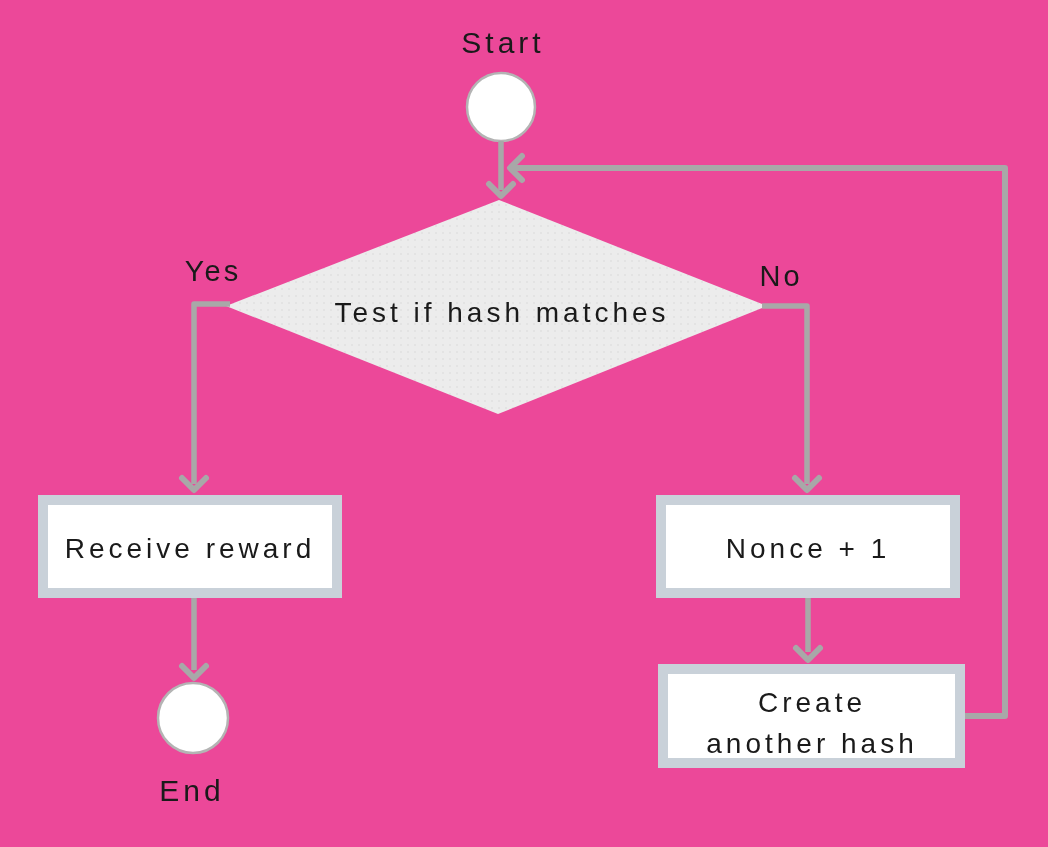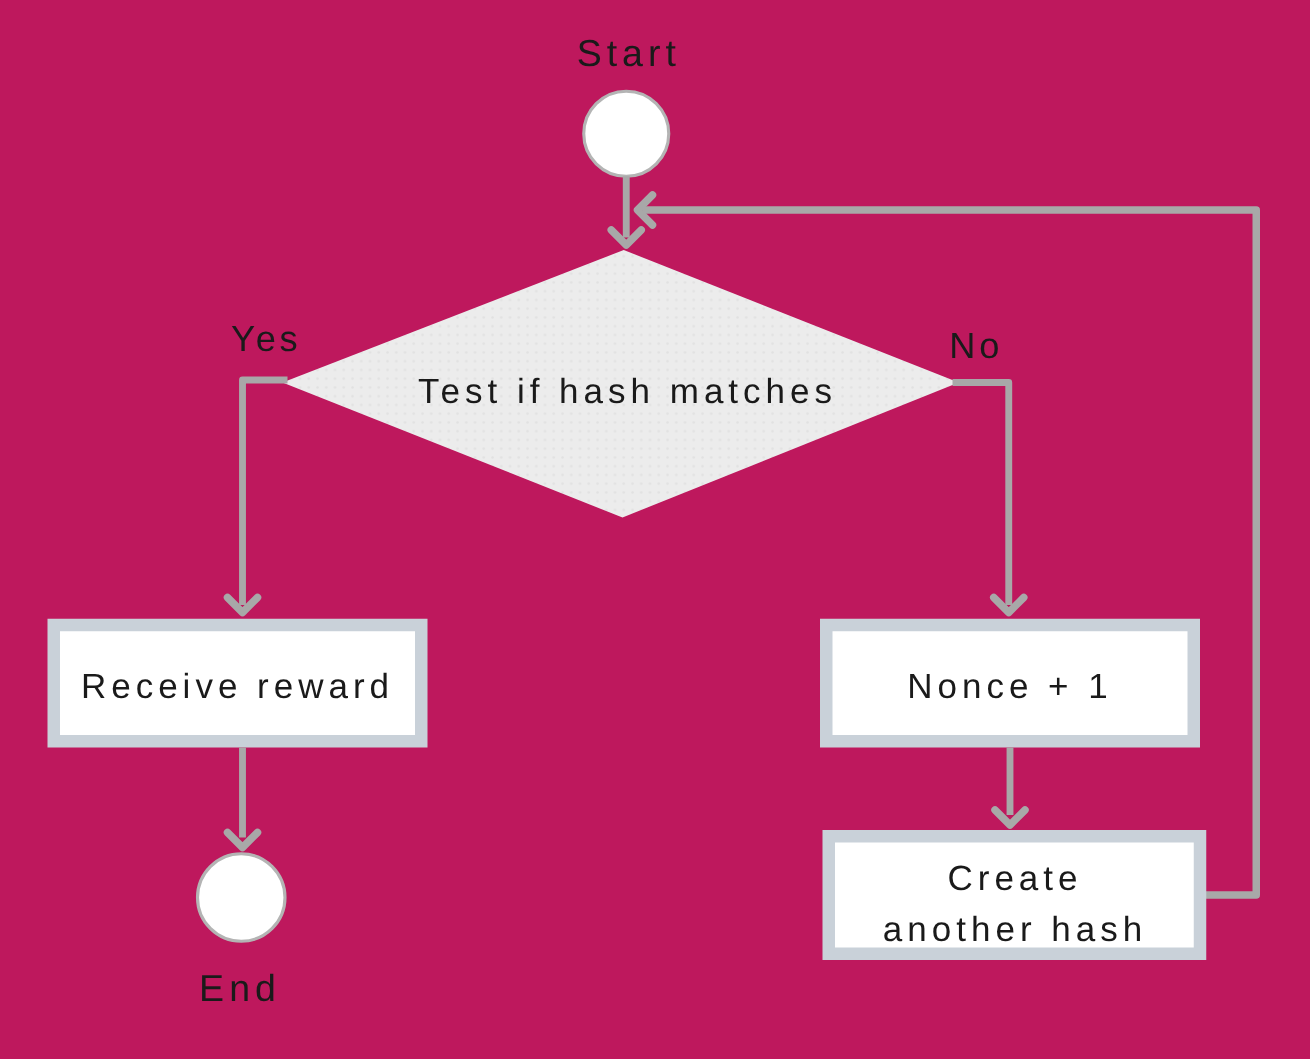--- a/index.html
+++ b/index.html
@@ -8,21 +8,21 @@
     background: #ffffff;
     width: 1048px;
     height: 847px;
     overflow: hidden;
     font-family: "Liberation Sans", sans-serif;
   }
   .canvas {
     position: relative;
     width: 1048px;
     height: 847px;
-    background: #be185d;
+    background: #ec4899;
   }
   svg text {
     fill: #1a1a1a;
     text-anchor: middle;
     font-family: "Liberation Sans", sans-serif;
   }
   .lbl-terminal { font-size: 30px; letter-spacing: 4px; }
   .lbl-branch   { font-size: 29px; letter-spacing: 3px; }
   .lbl-node     { font-size: 28px; letter-spacing: 4px; }
   .edge {

